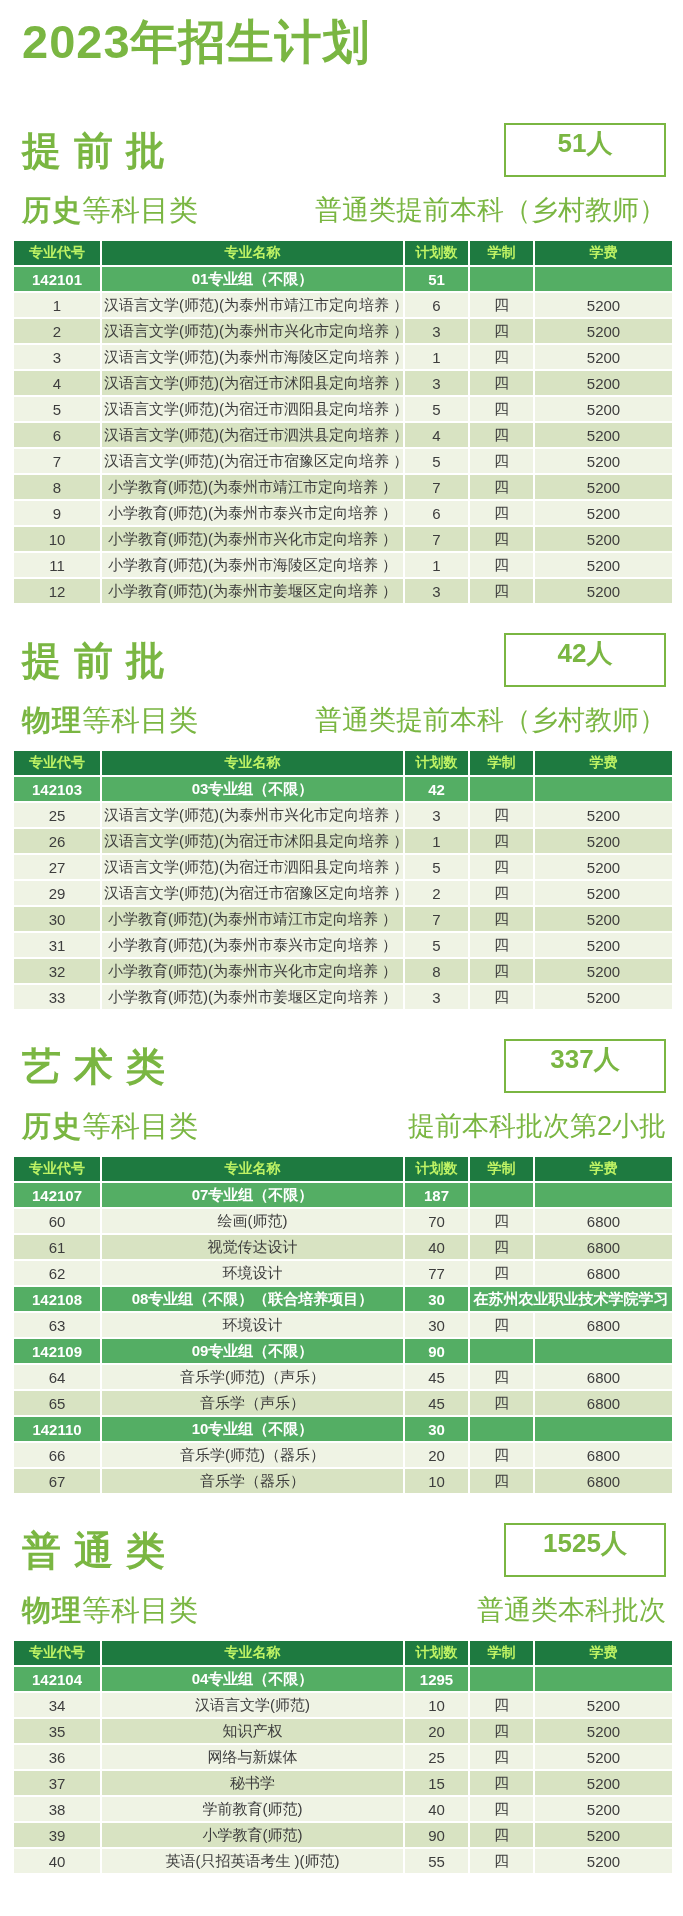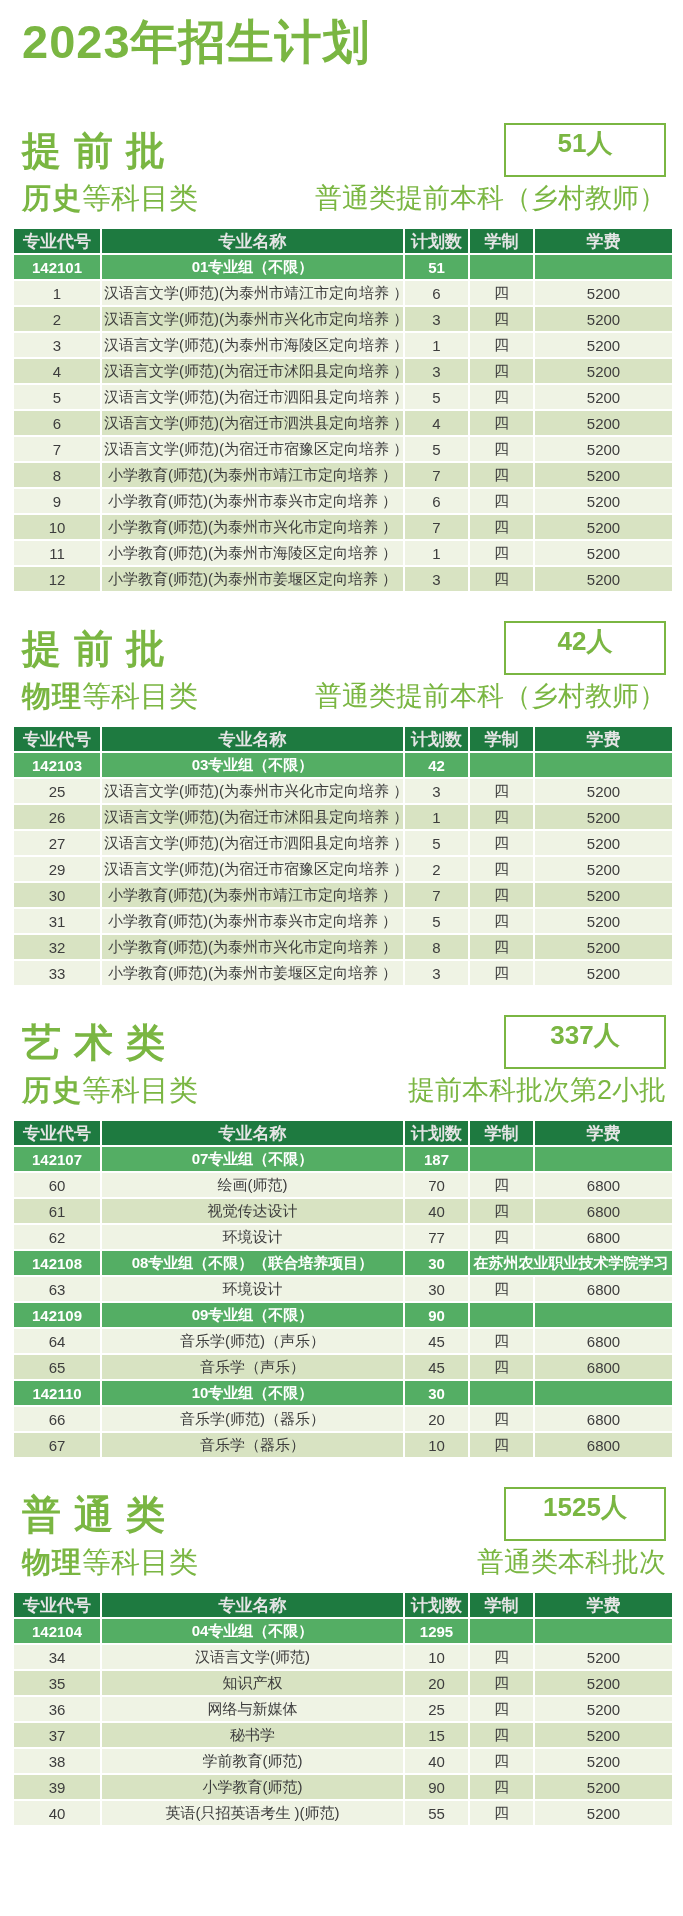--- a/index.html
+++ b/index.html
@@ -53,21 +53,21 @@
     height:54px;
     line-height:36px;
     text-align:center;
     flex:0 0 auto;
   }
   .sub-row{
     display:flex;
     justify-content:space-between;
     align-items:flex-end;
     padding:0 6px 0 10px;
-    margin-top:4px;
+    margin-top:16px;
     height:34px;
   }
   .subject{color:var(--accent);font-size:29px;line-height:1;white-space:nowrap;}
   .subject-bold{font-weight:bold;letter-spacing:1px;}
   .note{color:var(--accent);font-size:27px;line-height:1.1;white-space:nowrap;}
   .plan-table{
     width:660px;
     margin-top:14px;
     border-collapse:collapse;
     table-layout:fixed;
@@ -81,22 +81,22 @@
     border:2px solid #ffffff;
     text-align:center;
     vertical-align:middle;
     height:26px;
     padding:0 2px;
     overflow:hidden;
     white-space:nowrap;
   }
   .plan-table th{
     background:var(--table-header);
-    color:#e5e5e5;
-    font-size:17px;
+    color:#bef264;
+    font-size:14px;
     font-weight:bold;
   }
   tr.group td{
     background:var(--group-row);
     color:#ffffff;
     font-size:15px;
     font-weight:bold;
   }
   tr.light td{background:var(--row-light);color:var(--row-text);font-size:15px;}
   tr.dark td{background:var(--row-dark);color:var(--row-text);font-size:15px;}

